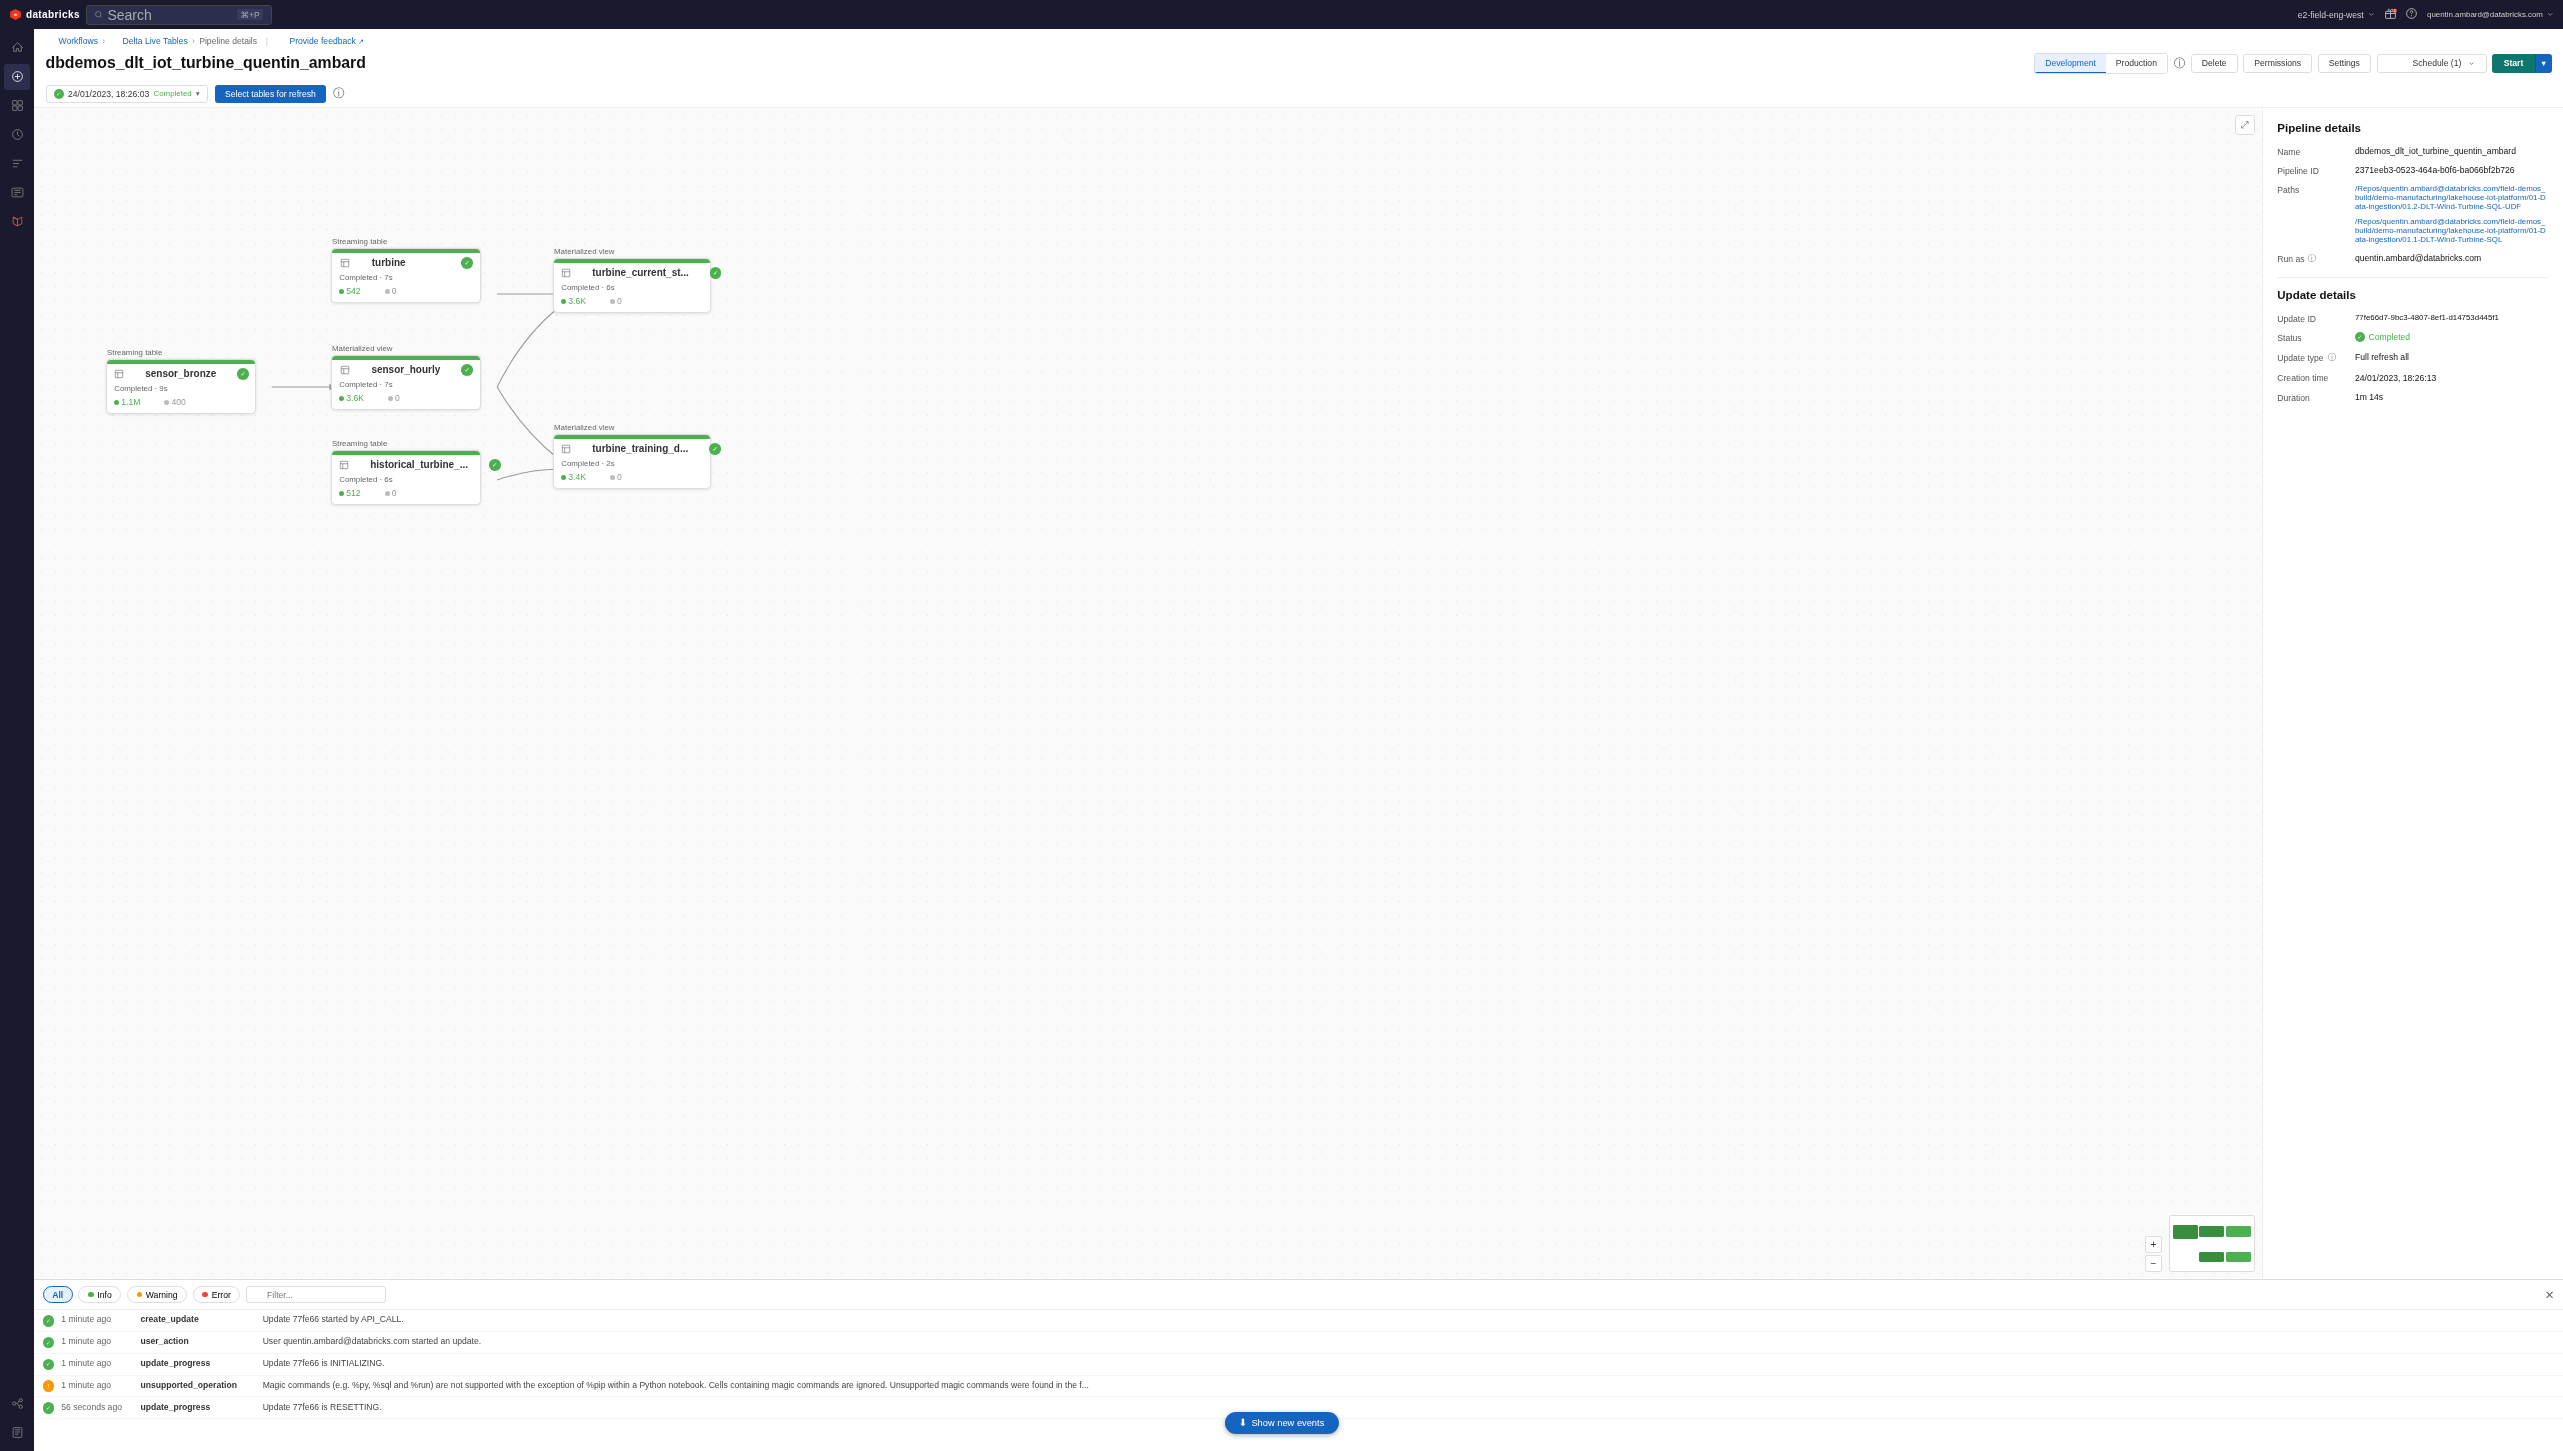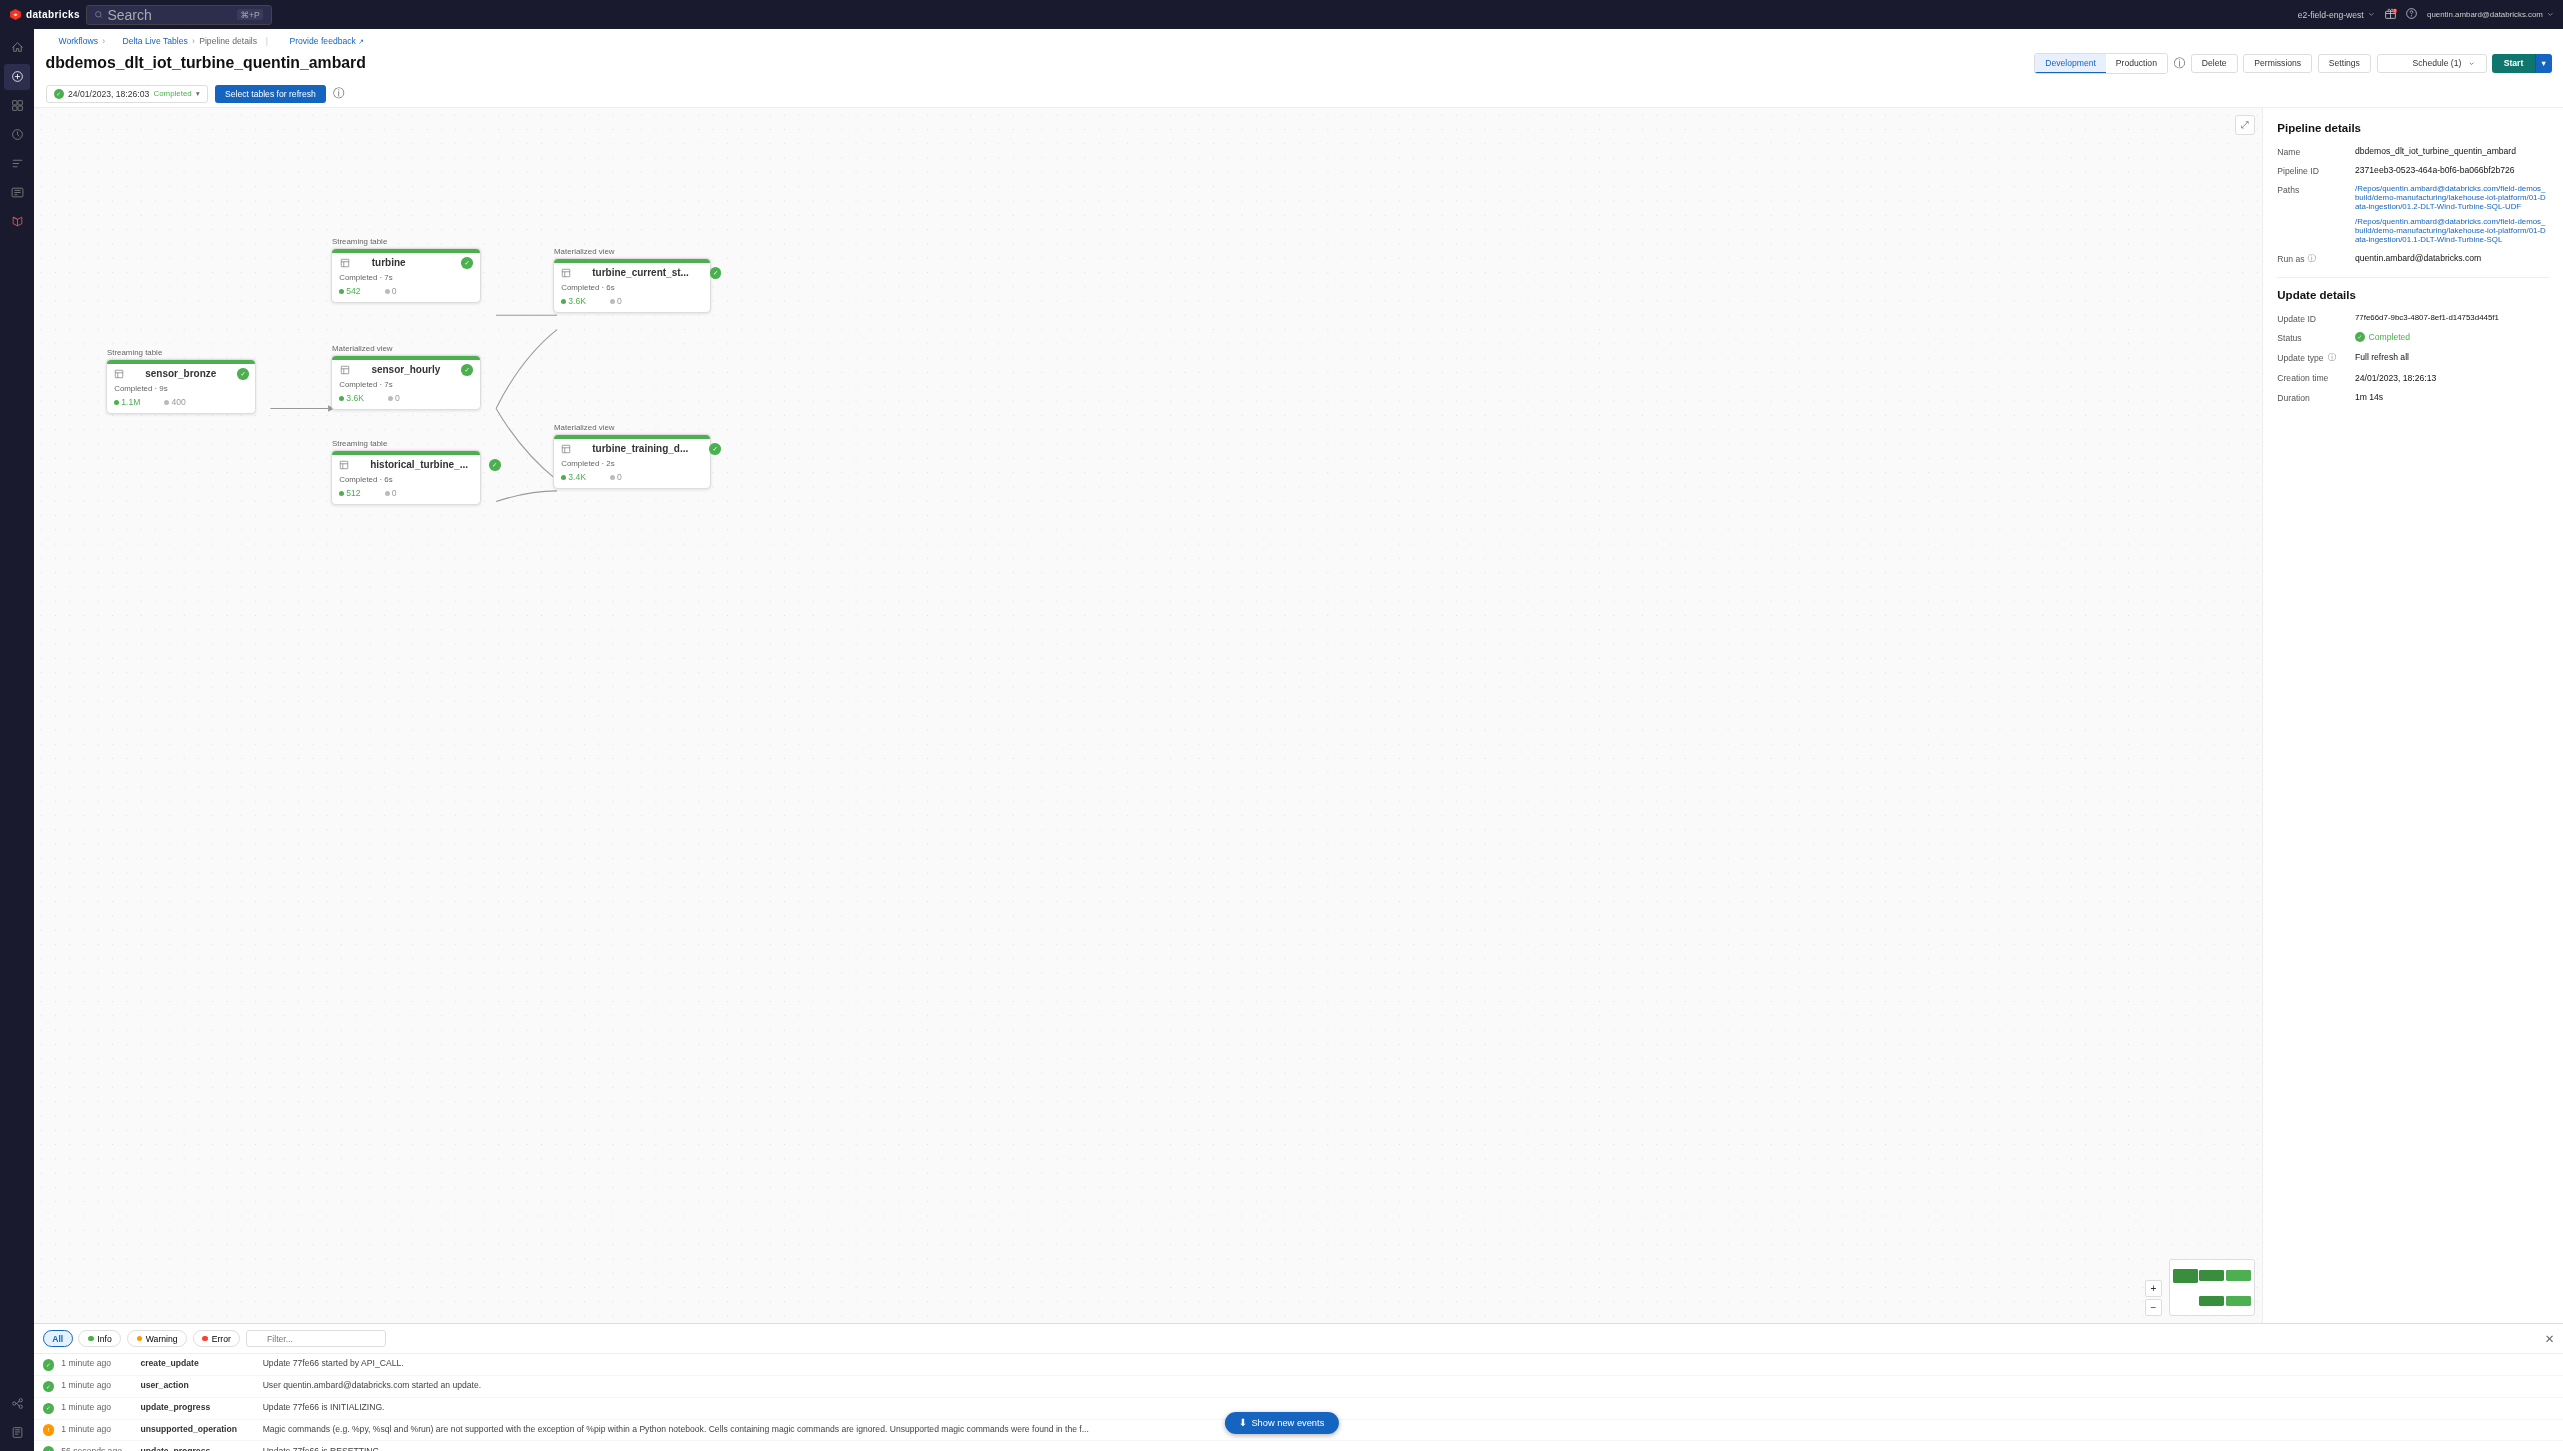--- a/index.html
+++ b/index.html
@@ -92,21 +92,21 @@
     .status-icon { width: 10px; height: 10px; border-radius: 50%; background: #4caf50; display: flex; align-items: center; justify-content: center; color: #fff; font-size: 5.7px; flex-shrink: 0; }
 
     
     .mini-map { position: absolute; bottom: 7.2px; right: 7.2px; width: 86px; height: 57px; background: #fff; border: 0.7px solid #ddd; border-radius: 2.9px; overflow: hidden; }
     .mini-map-inner { width: 100%; height: 100%; display: grid; grid-template-columns: 1fr 1fr 1fr; gap: 1.4px; padding: 2.9px; align-items: center; }
     .mini-block { background: #4caf50; border-radius: 1.4px; }
     .zoom-controls { position: absolute; bottom: 7.2px; right: 100px; display: flex; flex-direction: column; gap: 1.4px; }
     .zoom-btn { width: 17px; height: 17px; background: #fff; border: 0.7px solid #ddd; border-radius: 2.1px; display: flex; align-items: center; justify-content: center; cursor: pointer; font-size: 10px; color: #333; }
 
     
-    .log-panel { background: #fff; border-top: 0.7px solid #ddd; flex-shrink: 0; height: 128px; display: flex; flex-direction: column; }
+    .log-panel { background: #fff; border-top: 0.7px solid #ddd; flex-shrink: 0; height: 172px; display: flex; flex-direction: column; }
     .log-toolbar { padding: 5.7px 8.6px; display: flex; align-items: center; gap: 5.7px; border-bottom: 0.7px solid #eee; flex-shrink: 0; }
     .log-filter-btn { display: flex; align-items: center; gap: 3.6px; padding: 2.9px 8.6px; border-radius: 11.5px; border: 0.7px solid #ddd; font-size: 8.6px; cursor: pointer; background: #fff; }
     .log-filter-btn.active { background: #e3f2fd; border-color: #1565c0; color: #1565c0; font-weight: 600; }
     .log-filter-btn .dot { width: 5.7px; height: 5.7px; border-radius: 50%; }
     .log-filter-btn .dot.green { background: #4caf50; }
     .log-filter-btn .dot.orange { background: #ff9800; }
     .log-filter-btn .dot.red { background: #f44336; }
     .filter-input { flex: 1; border: 0.7px solid #ddd; border-radius: 2.9px; padding: 2.9px 7.2px 2.9px 20px; font-size: 8.6px; outline: none; position: relative; }
     .filter-wrap { position: relative; flex: 1; }
     .filter-wrap::before { content: '🔍'; position: absolute; left: 5.7px; top: 50%; transform: translateY(-50%); font-size: 7.9px; pointer-events: none; }

